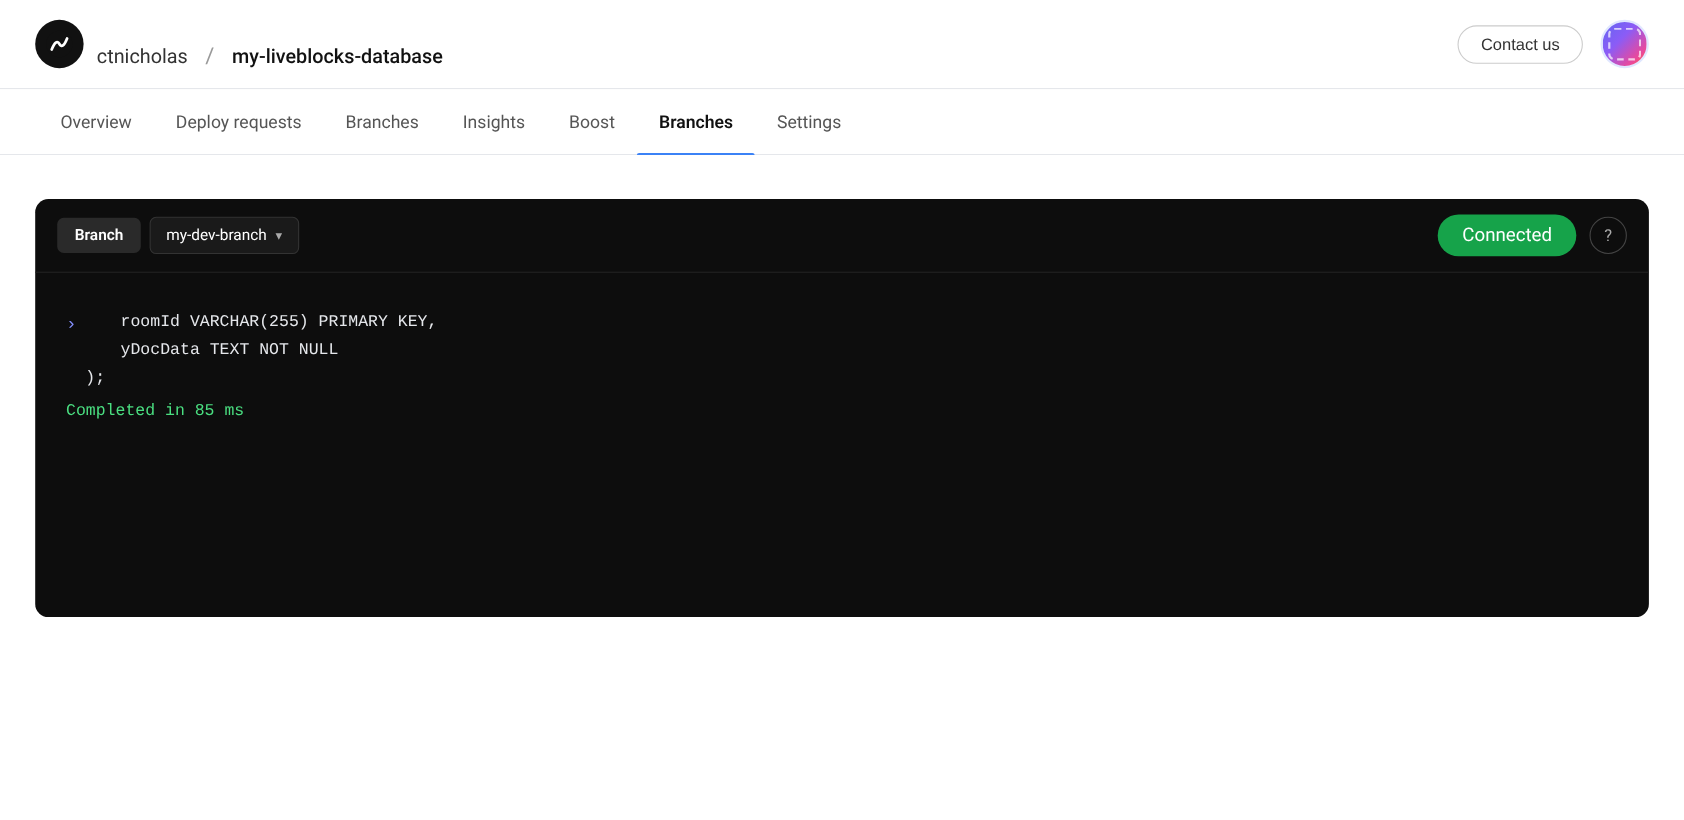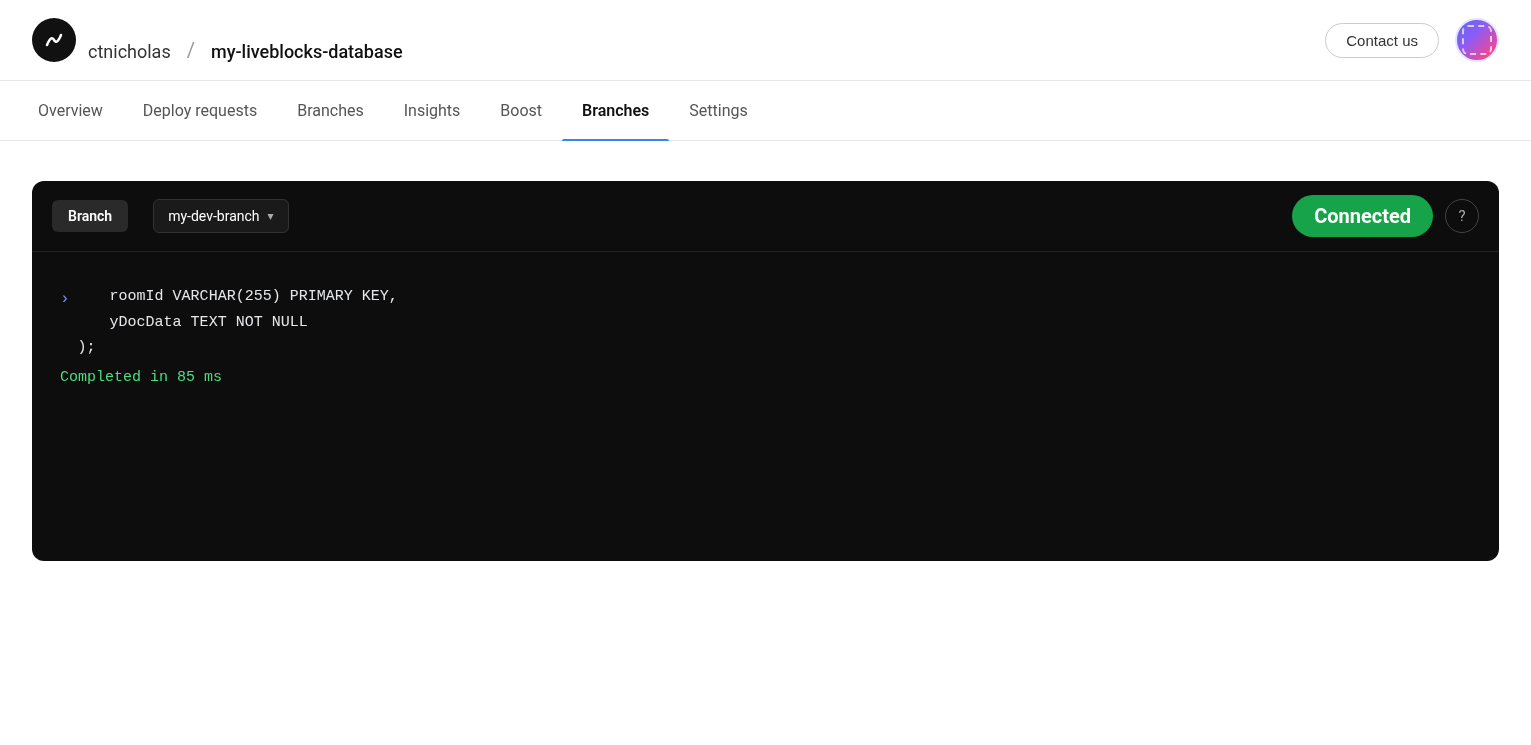--- a/index.html
+++ b/index.html
@@ -73,21 +73,21 @@
       width: 30px;
       height: 30px;
       border: 2px dashed rgba(255,255,255,0.7);
       border-radius: 6px;
     }
 
     
     .nav {
       display: flex;
       align-items: center;
-      padding: 0 18px;
+      padding: 0 35px;
       border-bottom: 1px solid #e5e7eb;
       gap: 0;
     }
     .nav-item {
       padding: 20px 20px;
       font-size: 16px;
       color: #555;
       cursor: pointer;
       position: relative;
       white-space: nowrap;
@@ -120,21 +120,21 @@
       overflow: hidden;
       min-height: 380px;
     }
 
     
     .console-toolbar {
       display: flex;
       align-items: center;
       padding: 14px 20px;
       border-bottom: 1px solid #222;
-      gap: 25px;
+      gap: 8px;
     }
     .branch-label {
       background: #2a2a2a;
       color: #fff;
       padding: 8px 16px;
       border-radius: 6px;
       font-size: 14px;
       font-weight: 600;
     }
     .branch-select {
@@ -157,22 +157,22 @@
       margin-left: auto;
       display: flex;
       align-items: center;
       gap: 12px;
     }
     .connected-badge {
       background: #16a34a;
       color: #fff;
       padding: 9px 22px;
       border-radius: 24px;
-      font-size: 20px;
-      font-weight: 700;
+      font-size: 17px;
+      font-weight: 400;
     }
     .help-btn {
       width: 34px;
       height: 34px;
       border-radius: 50%;
       border: 1px solid #444;
       color: #aaa;
       display: flex;
       align-items: center;
       justify-content: center;

